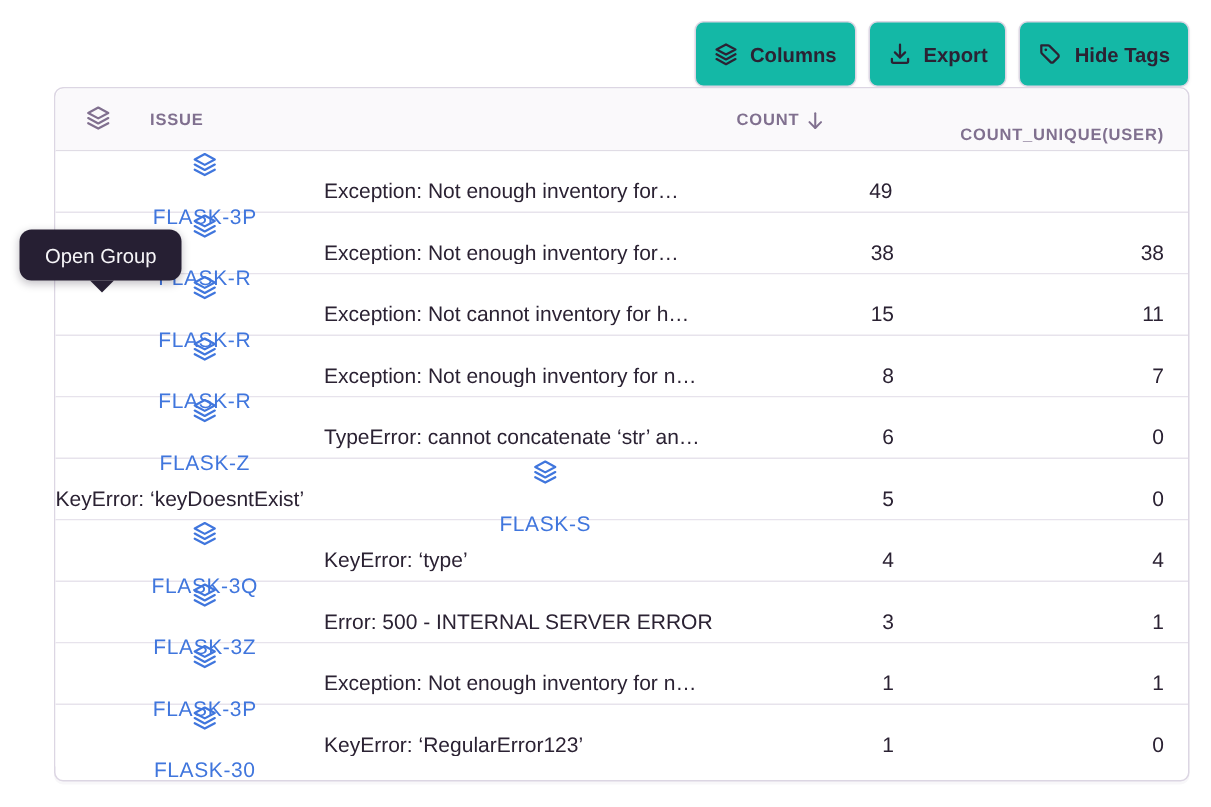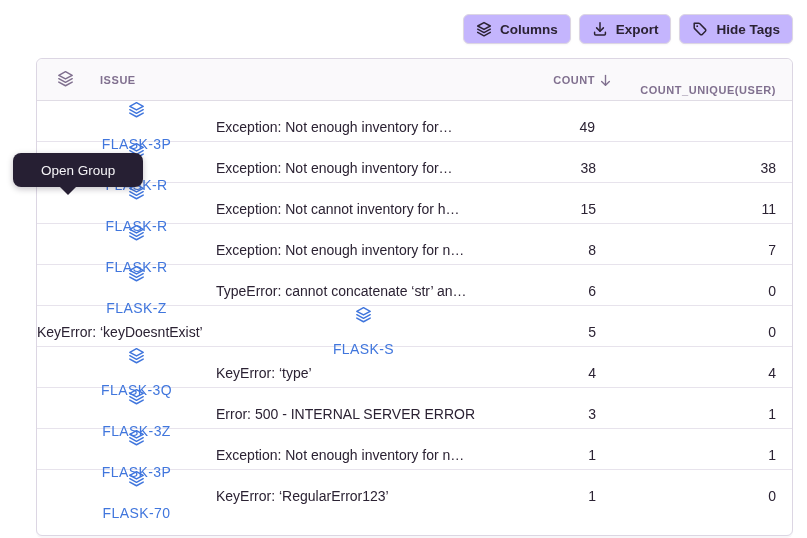--- a/index.html
+++ b/index.html
@@ -2,57 +2,57 @@
 <html><head>
 <meta charset="utf-8">
 <style>
   * { margin:0; padding:0; box-sizing:border-box; }
   html,body { width:807px; height:538px; background:#ffffff; overflow:hidden; }
   body { position:relative; font-family:"Liberation Sans","DejaVu Sans",sans-serif; color:#2b2233; }
 
   
   .toolbar { position:absolute; top:14px; right:14px; display:flex; gap:8px; }
   .btn {
-    display:flex; align-items:center; gap:8px; height:30px; padding:0 12px;
-    background:#c4b5fd; border:1px solid #dcd6e3; border-radius:6px;
+    display:flex; align-items:center; gap:8px; height:44px; padding:0 12px;
+    background:#14b8a6; border:1px solid #dcd6e3; border-radius:6px;
     font-family:inherit; font-size:13.5px; font-weight:700; color:#2b2233;
     cursor:pointer; box-shadow:0 1px 2px rgba(43,34,51,0.04);justify-content:flex-end;
   }
   .btn .ico { display:flex; align-items:center; }
 
   
   .panel {
     position:absolute; top:58px; left:36px; width:757px;
     background:#fff; border:1px solid #dcd6e3; border-radius:6px;
-    padding-bottom:24px; box-shadow:0 2px 0 rgba(37,11,54,0.03);
+    padding-bottom:9px; box-shadow:0 2px 0 rgba(37,11,54,0.03);
   }
   .thead, .tr { display:grid; grid-template-columns:179px 1fr 120px 181px; align-items:center; }
   .thead {
     height:42px; background:#faf9fb; border-bottom:1px solid #e0dce5;
     border-radius:6px 6px 0 0;
     color:#80708f; font-size:11px; font-weight:700; letter-spacing:0.55px;
   }
   .th { display:flex; align-items:center; cursor:pointer; }
   .th-issue { padding-left:20px; gap:26px; }
-  .th-count { justify-content:flex-end; gap:5px; }
+  .th-count { gap:5px; }
   .th-unique { justify-content:flex-end; padding-right:16px;margin-top:21px; }
   .sort-ico { display:flex; align-items:center; margin-top:1px; }
 
   .tr { height:41px; border-bottom:1px solid #e7e3ec; background:#fff; }
   .tr:last-child { border-bottom:none; }
   .td { font-size:14px; color:#2b2233; white-space:nowrap; overflow:hidden; }
   .td-issue { display:flex; align-items:center; gap:18px; padding-left:20px; overflow:visible;flex-direction:column; }
   .icon-link { display:flex; align-items:center; color:#4076dd; cursor:pointer; text-decoration:none; }
   .issue-link { color:#4076dd; text-decoration:none; letter-spacing:0.4px; cursor:pointer; }
   .td-count { text-align:right; padding-right:15px; }
   .td-unique { text-align:right; padding-right:16px; }
 
   
   .tooltip {
-    position:absolute; left:13px; top:153px; height:34px; padding:0 28px;
+    position:absolute; left:13px; top:153px; height:34px; padding:0 17px;
     display:flex; align-items:center; background:#261f33; color:#f6f5f8;
     font-size:13.5px; border-radius:8px; z-index:10;
     box-shadow:0 2px 6px rgba(20,10,30,0.25);
   }
   .tooltip .caret {
     position:absolute; top:100%; left:47px; width:0; height:0;
     border-left:8px solid transparent; border-right:8px solid transparent;
     border-top:8px solid #261f33;
   }
 </style>
@@ -264,21 +264,21 @@
 
   <div class="tr">
     <div class="td td-issue">
       <a class="icon-link">
         <svg viewBox="0 0 16 16" width="17" height="17" fill="none" stroke="currentColor" stroke-width="1.4" stroke-linejoin="round" stroke-linecap="round">
           <path d="M8 1.6 14.3 5 8 8.4 1.7 5Z"></path>
               <path d="M1.7 8.2 8 11.6 14.3 8.2"></path>
               <path d="M1.7 11.4 8 14.8 14.3 11.4"></path>
         </svg>
       </a>
-      <a class="issue-link">FLASK-70</a>
+      <a class="issue-link">FLASK-30</a>
     </div>
     <div class="td td-title">KeyError: ‘RegularError123’</div>
     <div class="td td-count">1</div>
     <div class="td td-unique">0</div>
   </div>
 </div>
 </div>
 
 <div class="tooltip">
   <span>Open Group</span>

